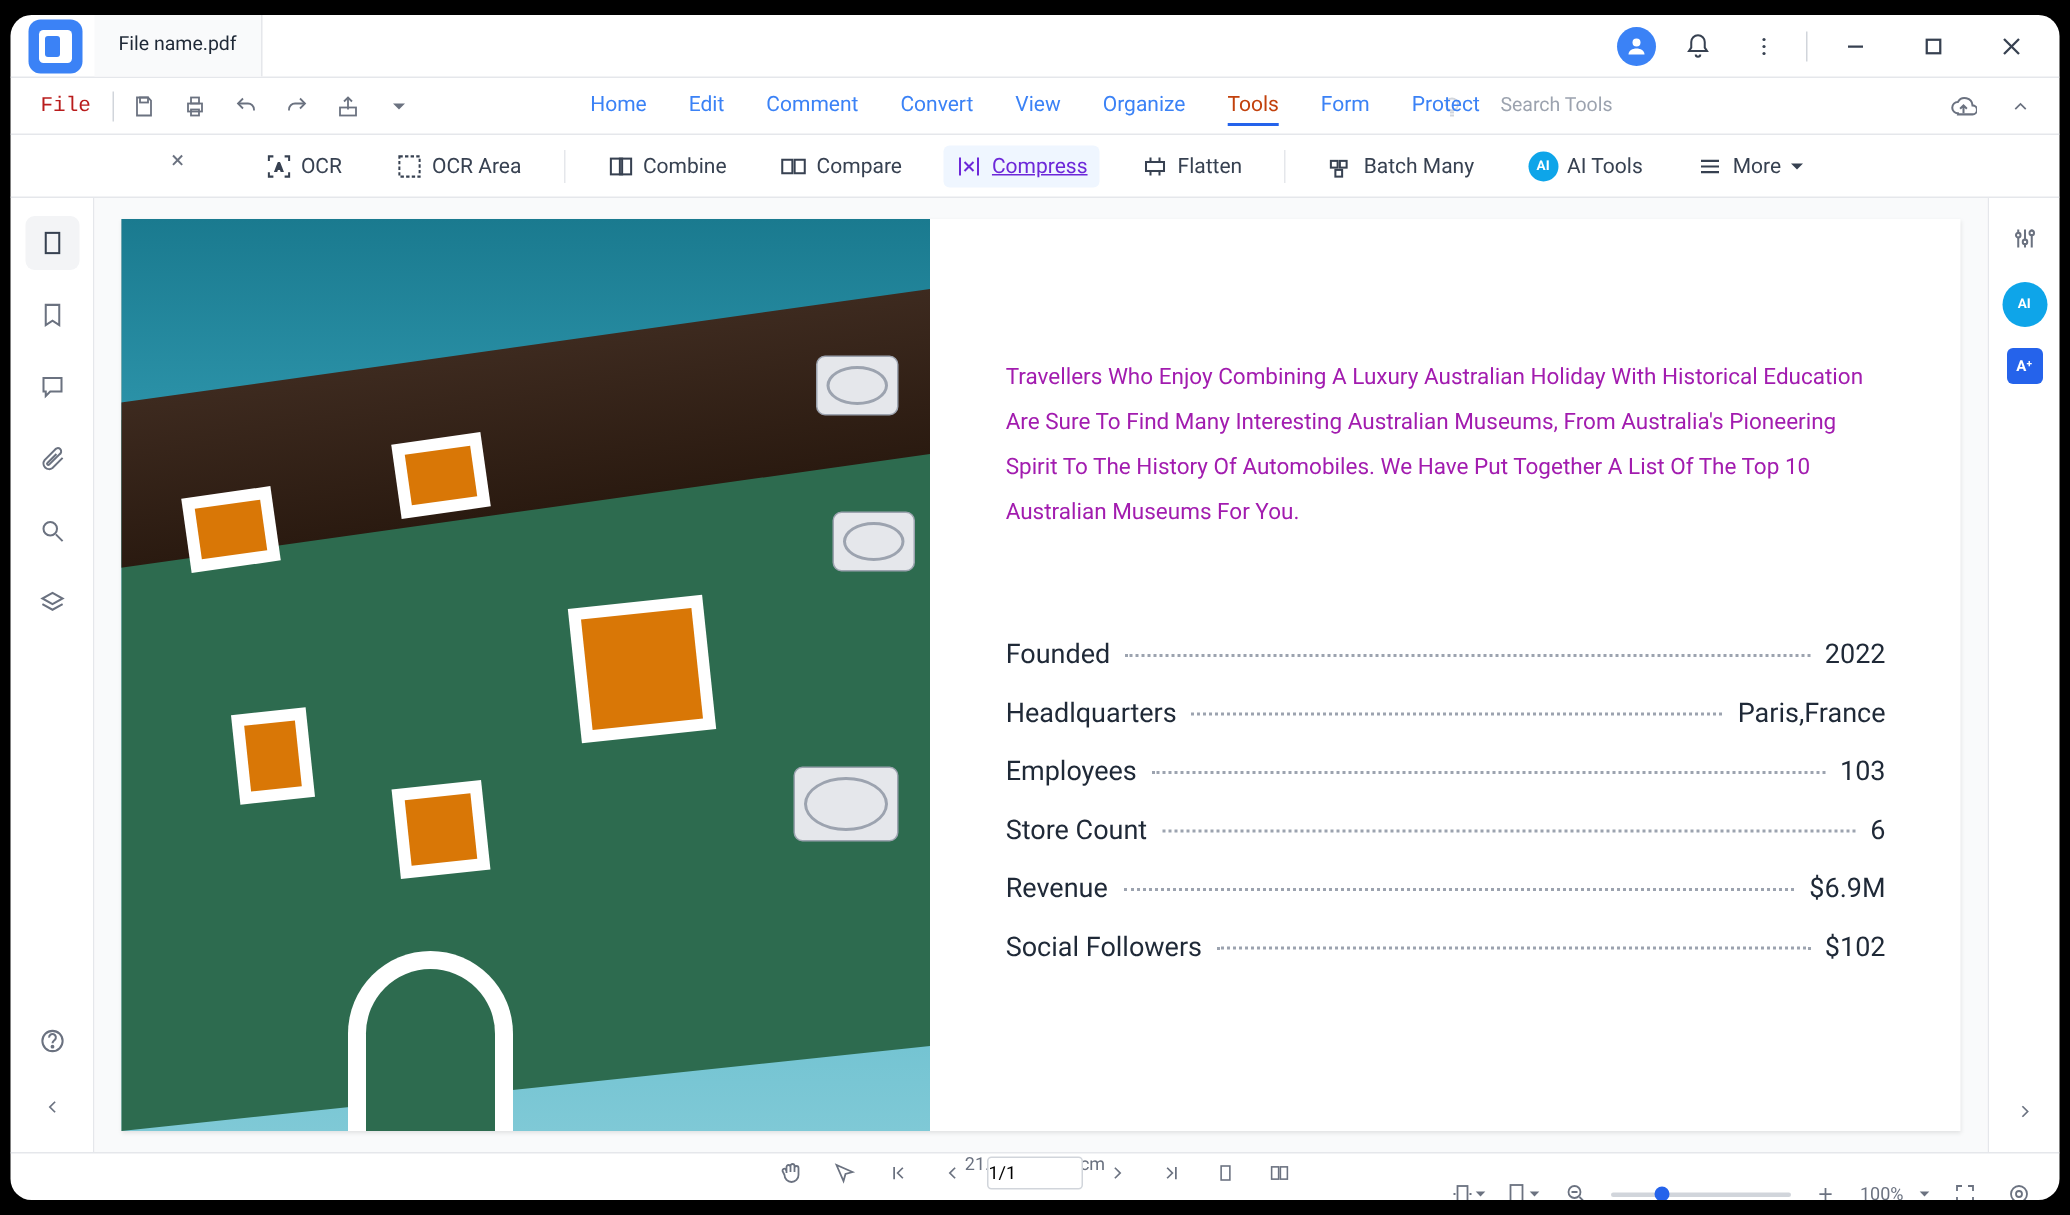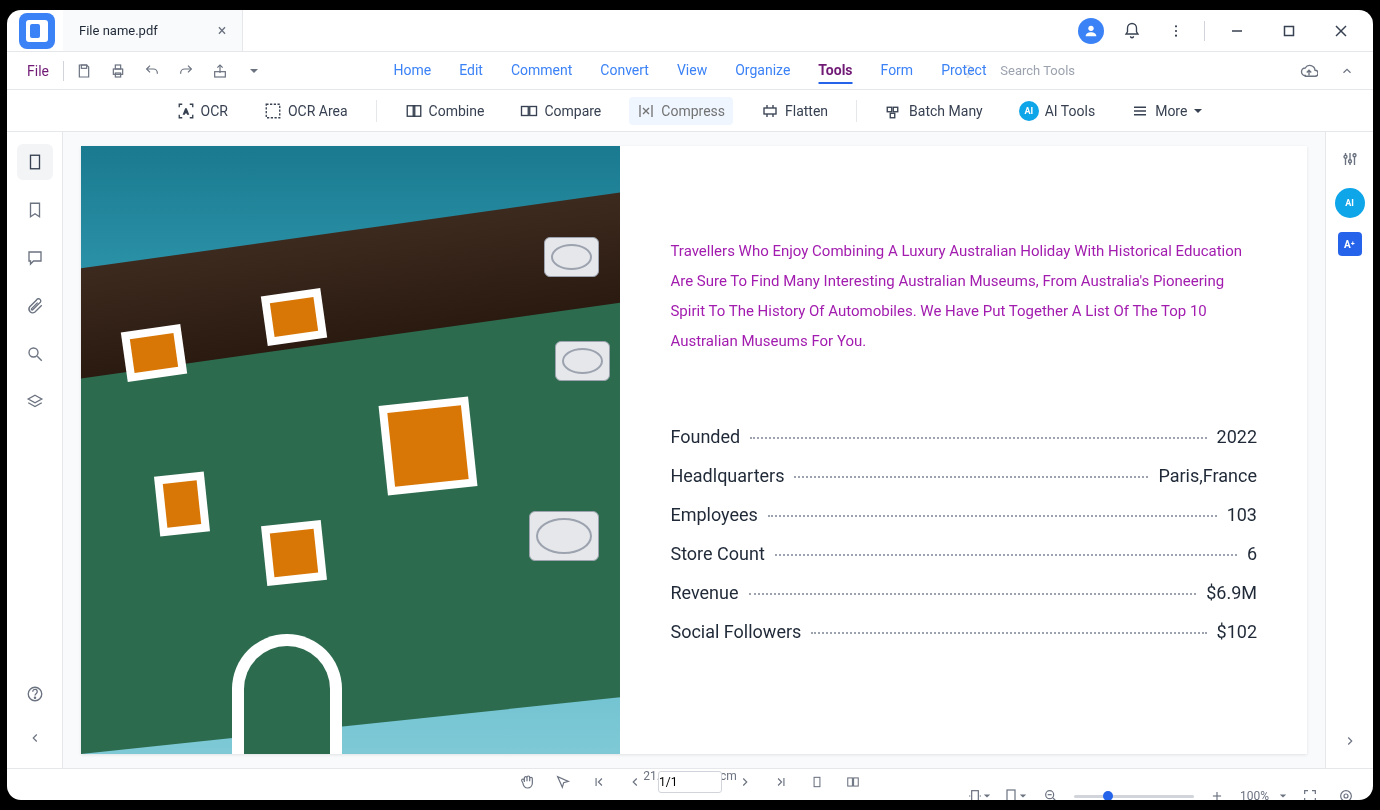--- a/index.html
+++ b/index.html
@@ -2,41 +2,41 @@
 <html><head>
 <meta charset="utf-8">
 <style>
 * { margin:0; padding:0; box-sizing:border-box; font-family:-apple-system,BlinkMacSystemFont,"Segoe UI",Roboto,sans-serif; }
 body { background:#000; display:flex; align-items:center; justify-content:center; height:810px; width:1380px; }
 .window { width:1366px; height:790px; background:#fff; border-radius:14px; overflow:hidden; display:flex; flex-direction:column; box-shadow:0 4px 20px rgba(0,0,0,0.3); }
 .titlebar { height:42px; display:flex; align-items:center; border-bottom:1px solid #e5e7eb; padding:0 4px; }
 .logo { width:36px; height:36px; background:#3b82f6; border-radius:8px; margin:0 8px; display:flex; align-items:center; justify-content:center; }
 .logo-inner { width:22px; height:22px; background:#fff; border-radius:3px; position:relative; }
 .logo-inner::before { content:''; position:absolute; left:4px; top:4px; width:10px; height:14px; background:#3b82f6; border-radius:2px; }
-.tab { display:flex; align-items:center; gap:60px; padding:12px 16px; height:100%; border-right:1px solid #e5e7eb; font-size:13px; color:#1f2937; background:#f9fafb; }
+.tab { display:flex; align-items:center; gap:60px; padding:12px 16px; height:100%; border-right:1px solid #e5e7eb; font-size:13px; color:#1f2937; background:#f9fafb;flex-direction:column; }
 .tab-close { color:#6b7280; font-size:16px; cursor:pointer; }
 .titlebar-right { margin-left:auto; display:flex; align-items:center; gap:12px; padding-right:8px; }
 .avatar { width:26px; height:26px; background:#3b82f6; border-radius:50%; display:flex; align-items:center; justify-content:center; }
 .icon-btn { width:32px; height:32px; display:flex; align-items:center; justify-content:center; color:#374151; cursor:pointer; }
 .winctl { width:40px; height:32px; display:flex; align-items:center; justify-content:center; color:#374151; font-size:14px; cursor:pointer; }
 .divider-v { width:1px; height:20px; background:#d1d5db; }
 
 .toolbar1 { height:38px; display:flex; align-items:center; padding:0 12px; gap:6px; border-bottom:1px solid #e5e7eb; }
 .toolbar1 .sm-icon { width:28px; height:28px; display:flex; align-items:center; justify-content:center; color:#6b7280; cursor:pointer; }
-.file-label { font-size:14px; color:#701a75; padding:0 8px; cursor:pointer; }
+.file-label { font-size:14px; color:#b91c1c; padding:0 8px; cursor:pointer;font-family:Liberation Mono, monospace; }
 .menu { display:flex; gap:28px; margin-left:auto; margin-right:auto; position:absolute; left:50%; transform:translateX(-50%); }
 .menu-item { font-size:14px; color:#3b82f6; cursor:pointer; padding:4px 0; }
-.menu-item.active { color:#701a75; border-bottom:2px solid #2563eb; font-weight:700; }
+.menu-item.active { color:#c2410c; border-bottom:2px solid #2563eb; font-weight:400; }
 .search-tools { font-size:13px; color:#9ca3af; display:flex; align-items:center; gap:6px; margin-left:8px; }
 .toolbar1 { position:relative; }
 .toolbar1-right { margin-left:auto; display:flex; align-items:center; gap:10px; }
 
 .ribbon { height:42px; display:flex; align-items:center; justify-content:center; gap:20px; border-bottom:1px solid #e5e7eb; }
 .ribbon-item { display:flex; align-items:center; gap:6px; font-size:14px; color:#374151; cursor:pointer; padding:5px 8px; border-radius:4px; }
-.ribbon-item.selected { background:#eff6ff; color:#737373; }
+.ribbon-item.selected { background:#eff6ff; color:#6d28d9;text-decoration:underline; }
 .ribbon-divider { width:1px; height:22px; background:#e5e7eb; }
 .badge-ai { width:20px; height:20px; background:#0ea5e9; color:#fff; border-radius:50%; font-size:9px; font-weight:700; display:flex; align-items:center; justify-content:center; }
 
 .main { flex:1; display:flex; min-height:0; }
 .leftbar { width:56px; border-right:1px solid #e5e7eb; display:flex; flex-direction:column; align-items:center; padding-top:12px; gap:12px; }
 .leftbar .lb { width:36px; height:36px; display:flex; align-items:center; justify-content:center; color:#6b7280; cursor:pointer; border-radius:6px; }
 .leftbar .lb.active { background:#f3f4f6; color:#374151; }
 .leftbar-bottom { margin-top:auto; margin-bottom:12px; display:flex; flex-direction:column; gap:8px; align-items:center; }
 
 .content { flex:1; background:#f9fafb; padding:14px 18px; overflow:hidden; position:relative; }

